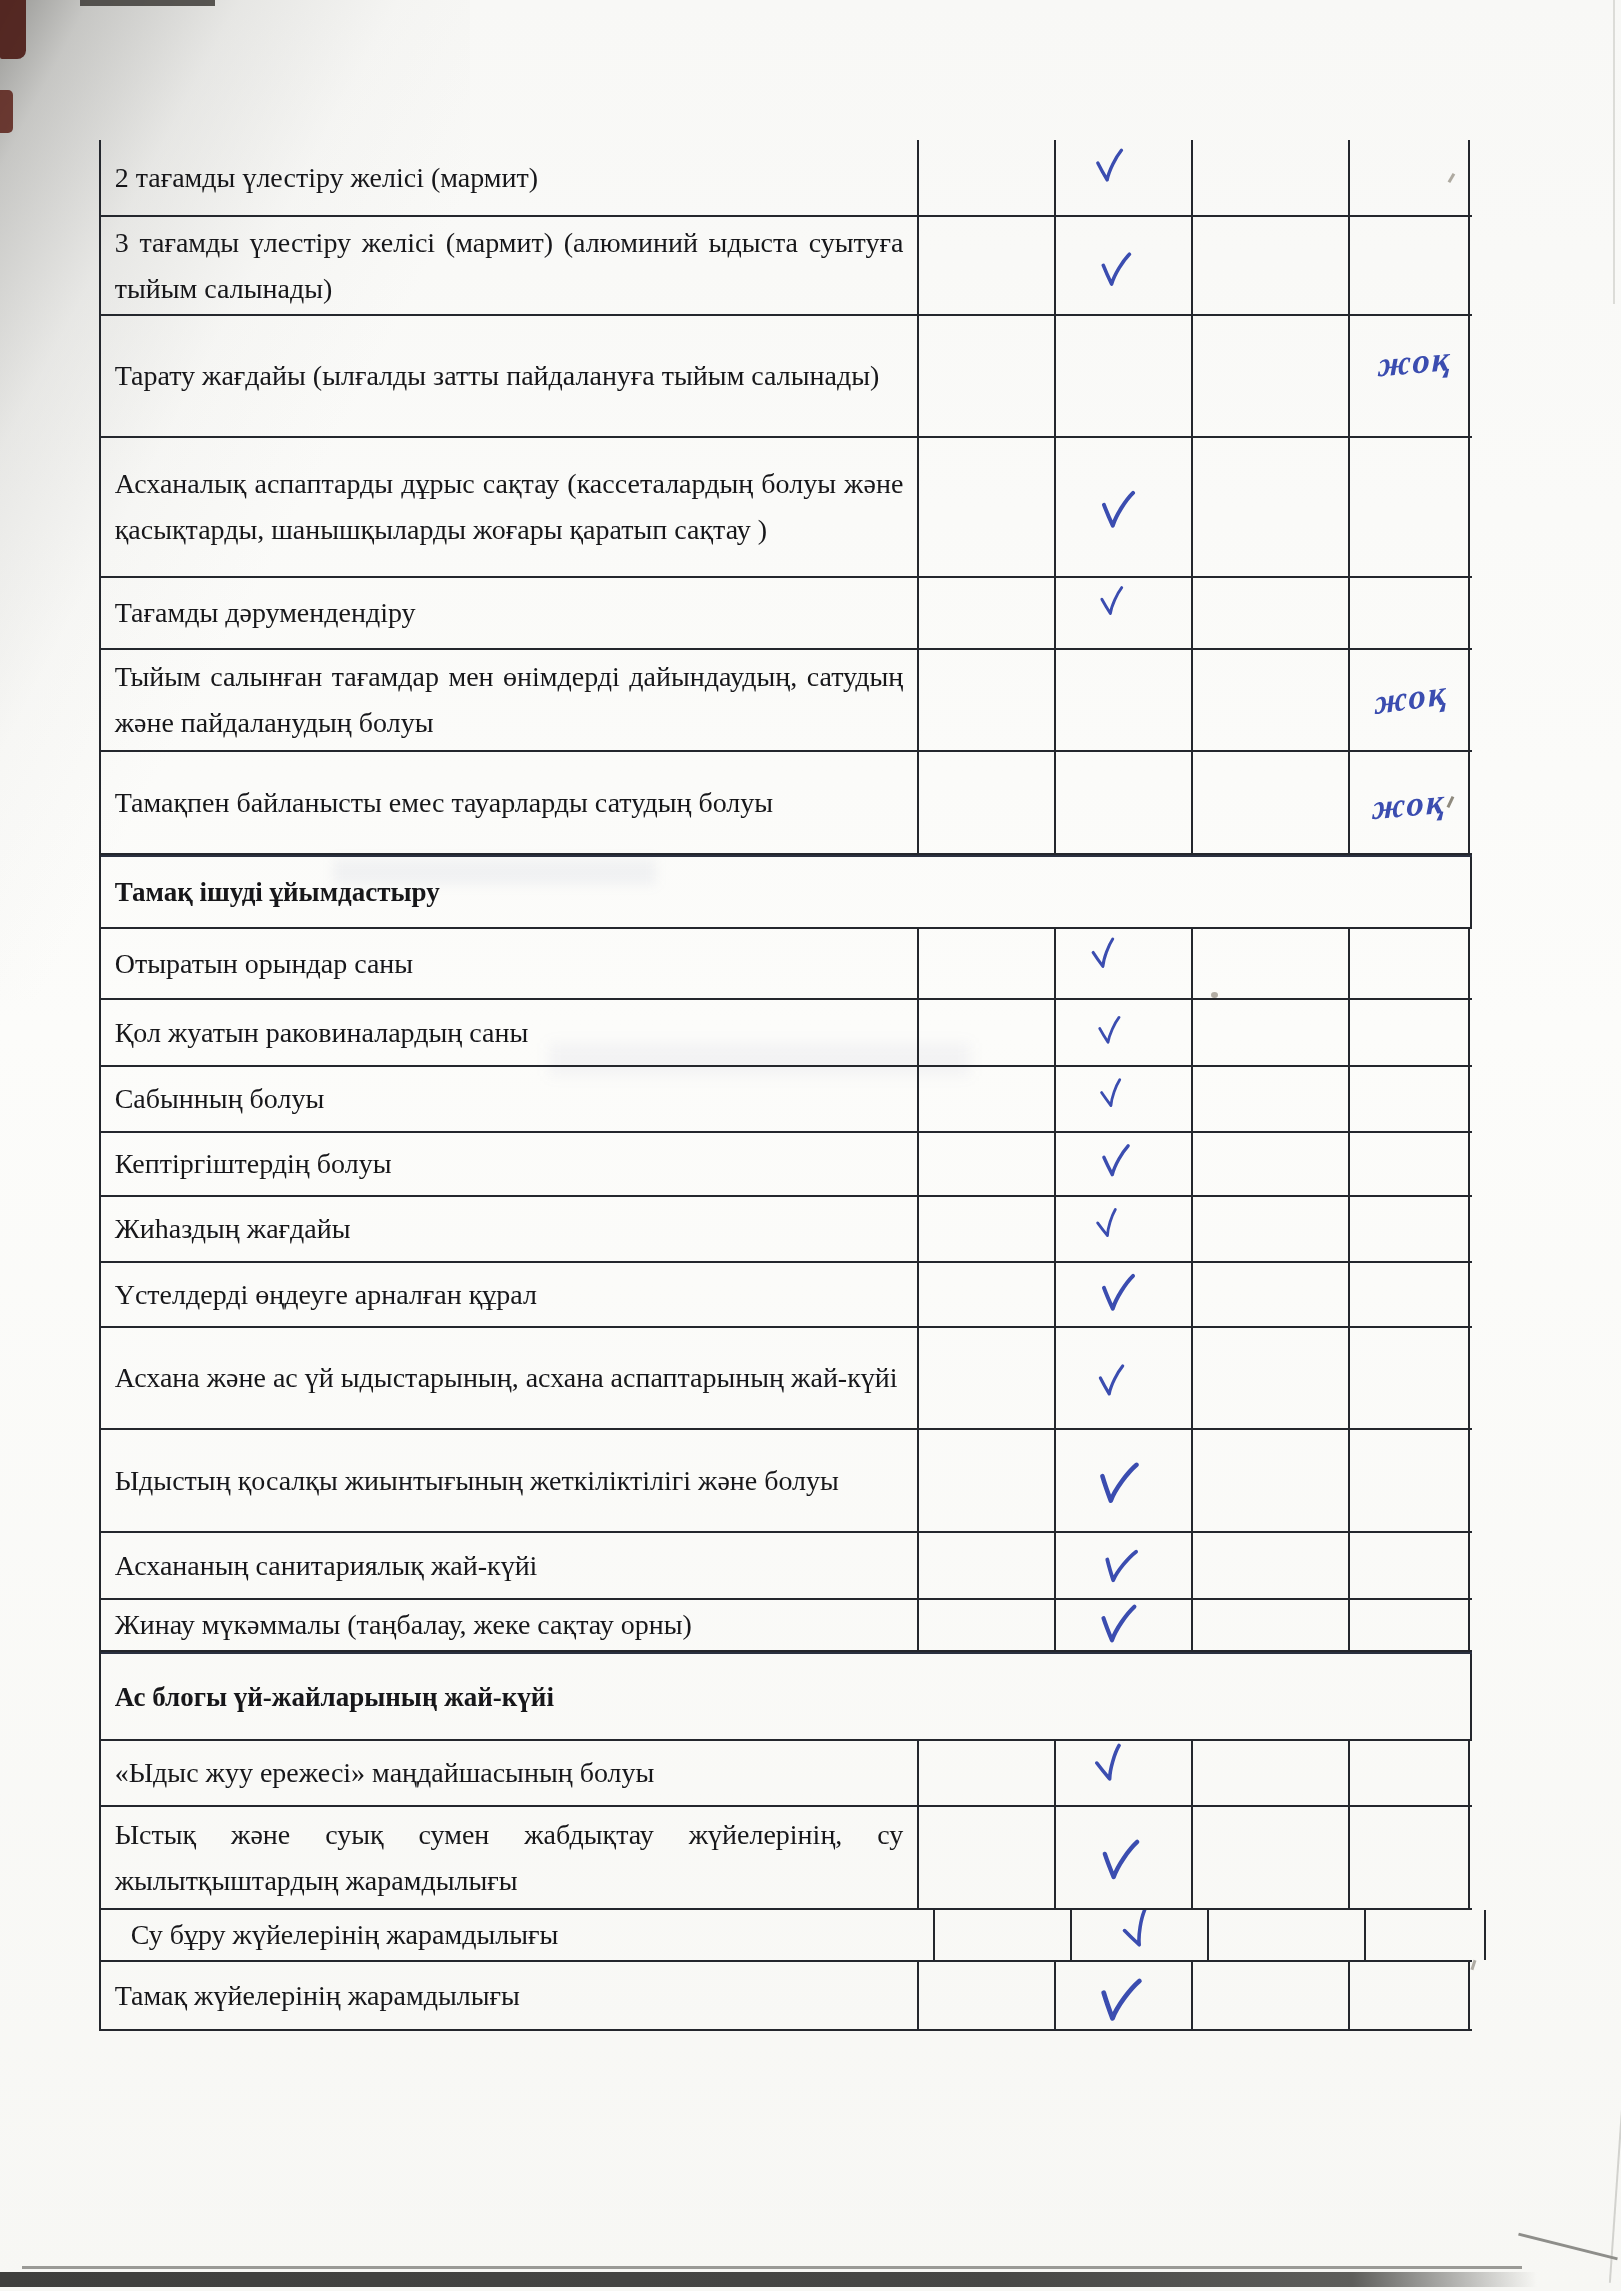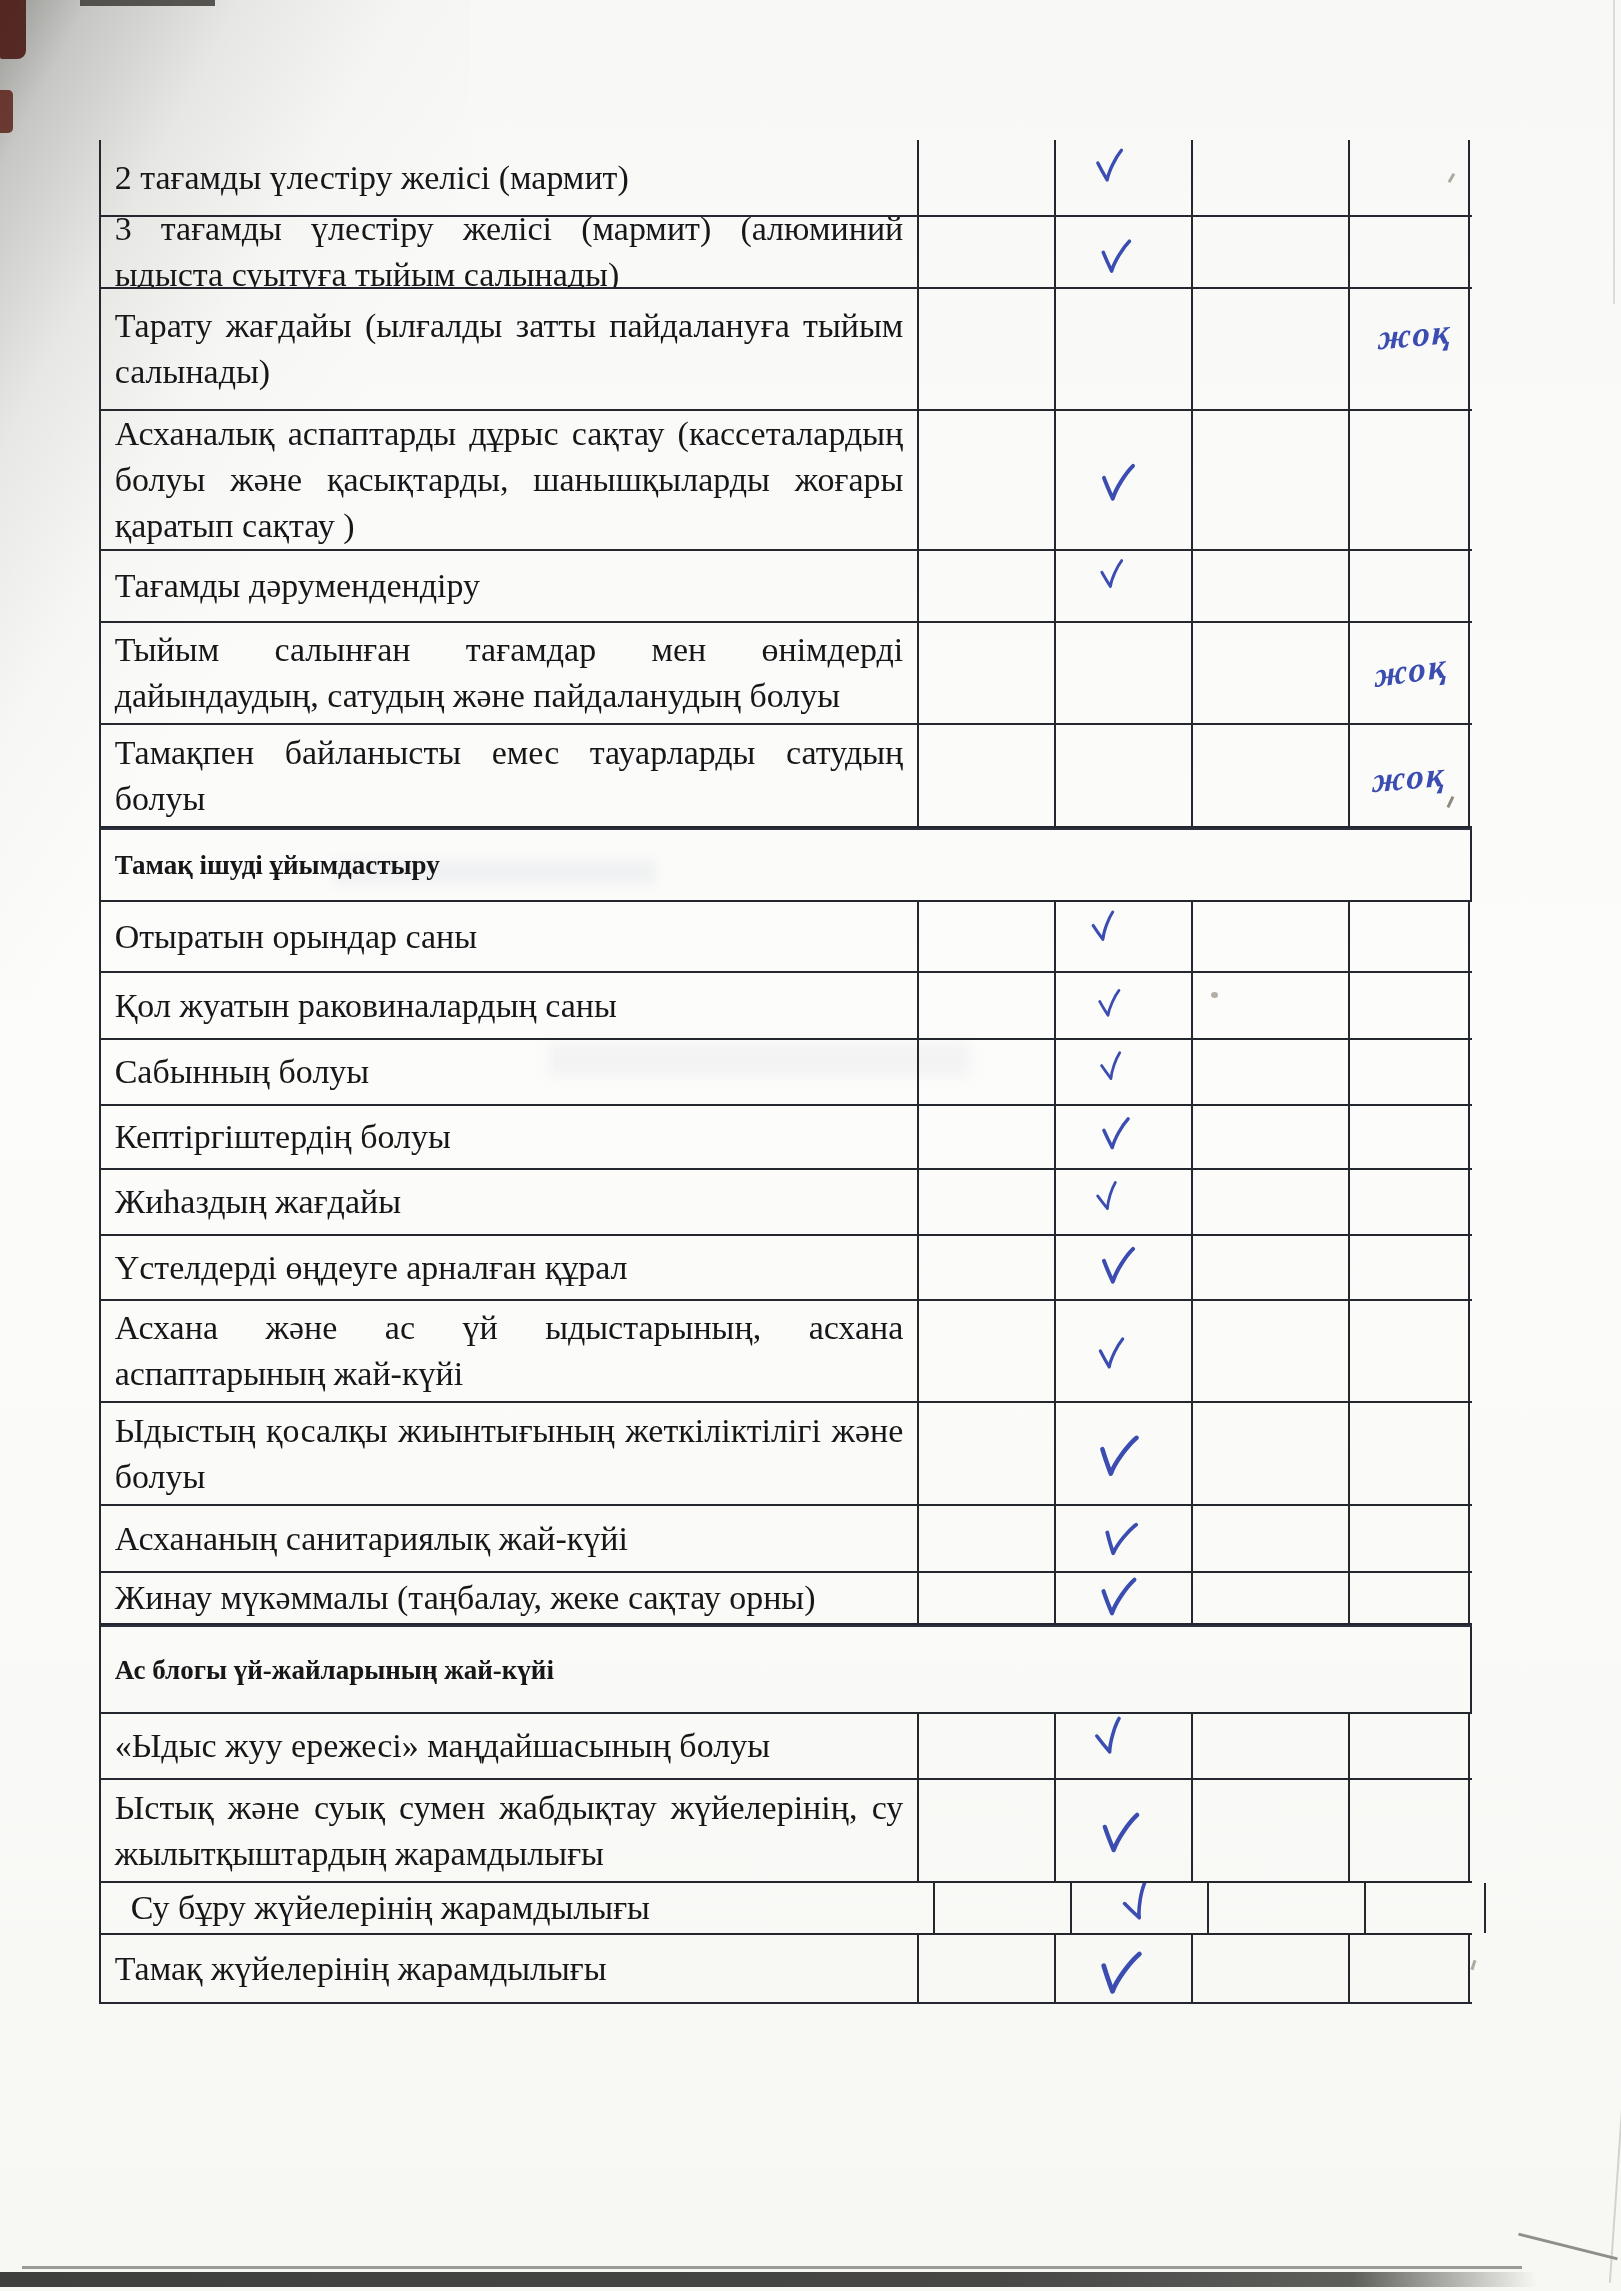--- a/index.html
+++ b/index.html
@@ -41,21 +41,21 @@
   }
   .t-row.header-row { grid-template-columns:1fr; border-top:2px solid #2a3040; }
   .t-cell {
     box-sizing:border-box; border-right:2px solid var(--line);
     display:flex; align-items:center; justify-content:center;
     overflow:hidden; position:relative;
   }
   .label-cell { justify-content:flex-start; padding:2px 13.7px 2px 13.7px; }
   .label-text {
     display:block; width:100%;
-    font-size:34px; line-height:46px; color:var(--text);
+    font-size:28px; line-height:46px; color:var(--text);
     text-align:justify; text-align-last:left;
   }
   .header-text { font-weight:bold; font-size:27px; text-align:left; }
   .checkmark-icon { color:var(--ink); display:block; }
   .checkmark-icon path {
     fill:none; stroke:currentColor; stroke-width:3.1;
     stroke-linecap:round; stroke-linejoin:round;
   }
   .handwritten-no {
     font-family:"Liberation Serif","DejaVu Serif",serif;
@@ -89,21 +89,21 @@
       </div>
       <div class="t-cell"></div>
       <div class="t-cell">
         <svg viewBox="0 0 32 32" width="35" height="35" class="checkmark-icon" style="transform: translate(-13.7px, -11.8px) rotate(-8deg);">
           <path d="M5.5 12 C6.5 15 9.5 23 11.8 28.5 C14.5 20.5 22.5 9 28.5 3.5"></path>
         </svg>
       </div>
       <div class="t-cell"></div>
       <div class="t-cell"></div>
     </div>
-    <div class="t-row" style="height: 72px; font-family: Liberation Serif, serif;">
+    <div class="t-row" style="height: 99px; font-family: Liberation Serif, serif;">
       <div class="t-cell label-cell">
         <span class="label-text">3 тағамды үлестіру желісі (мармит) (алюминий ыдыста суытуға тыйым салынады)</span>
       </div>
       <div class="t-cell"></div>
       <div class="t-cell">
         <svg viewBox="0 0 32 32" width="37" height="37" class="checkmark-icon" style="transform: translate(-7.8px, 3.9px) rotate(-3deg);">
           <path d="M5.5 12 C6.5 15 9.5 23 11.8 28.5 C14.5 20.5 22.5 9 28.5 3.5"></path>
         </svg>
       </div>
       <div class="t-cell"></div>

